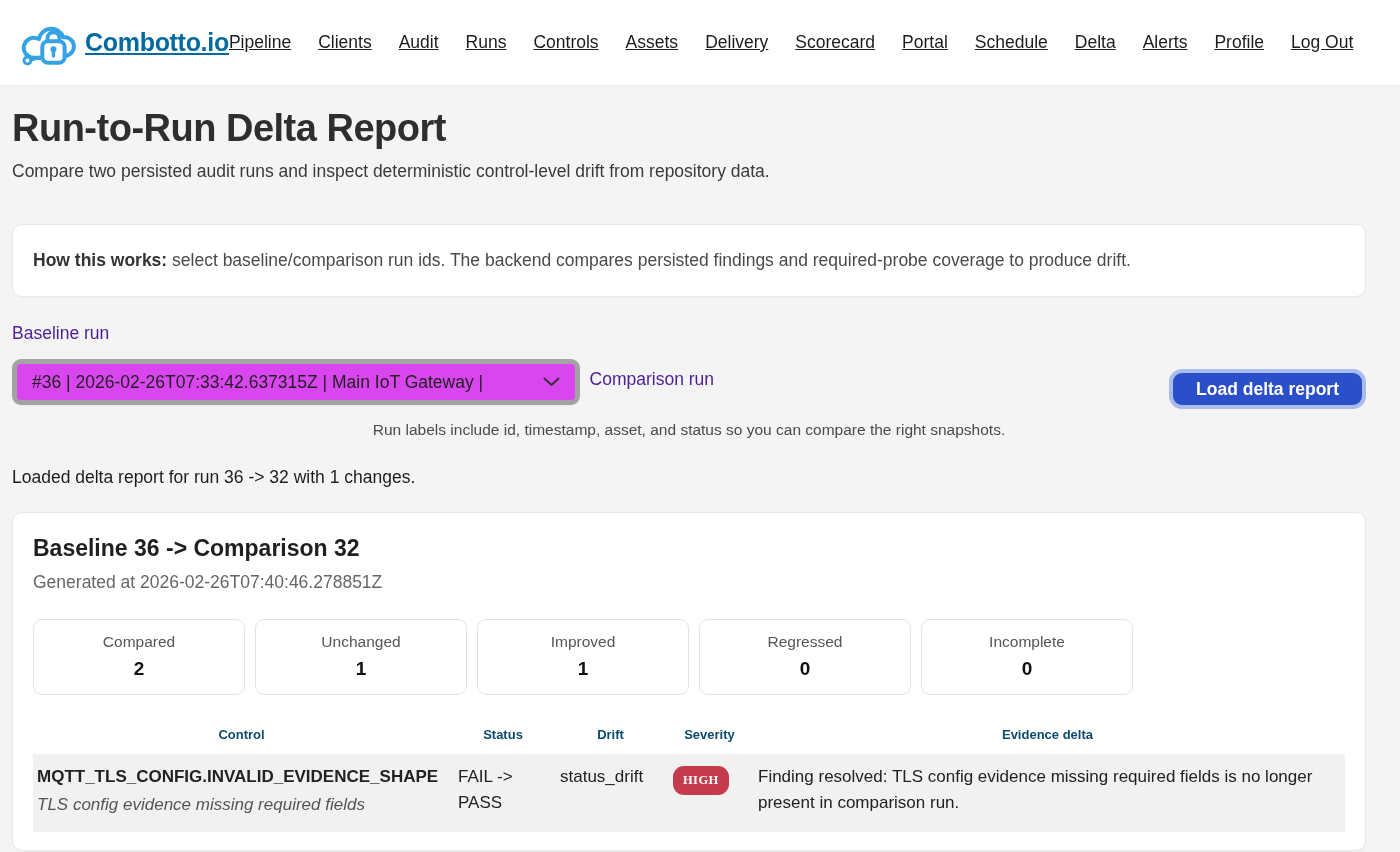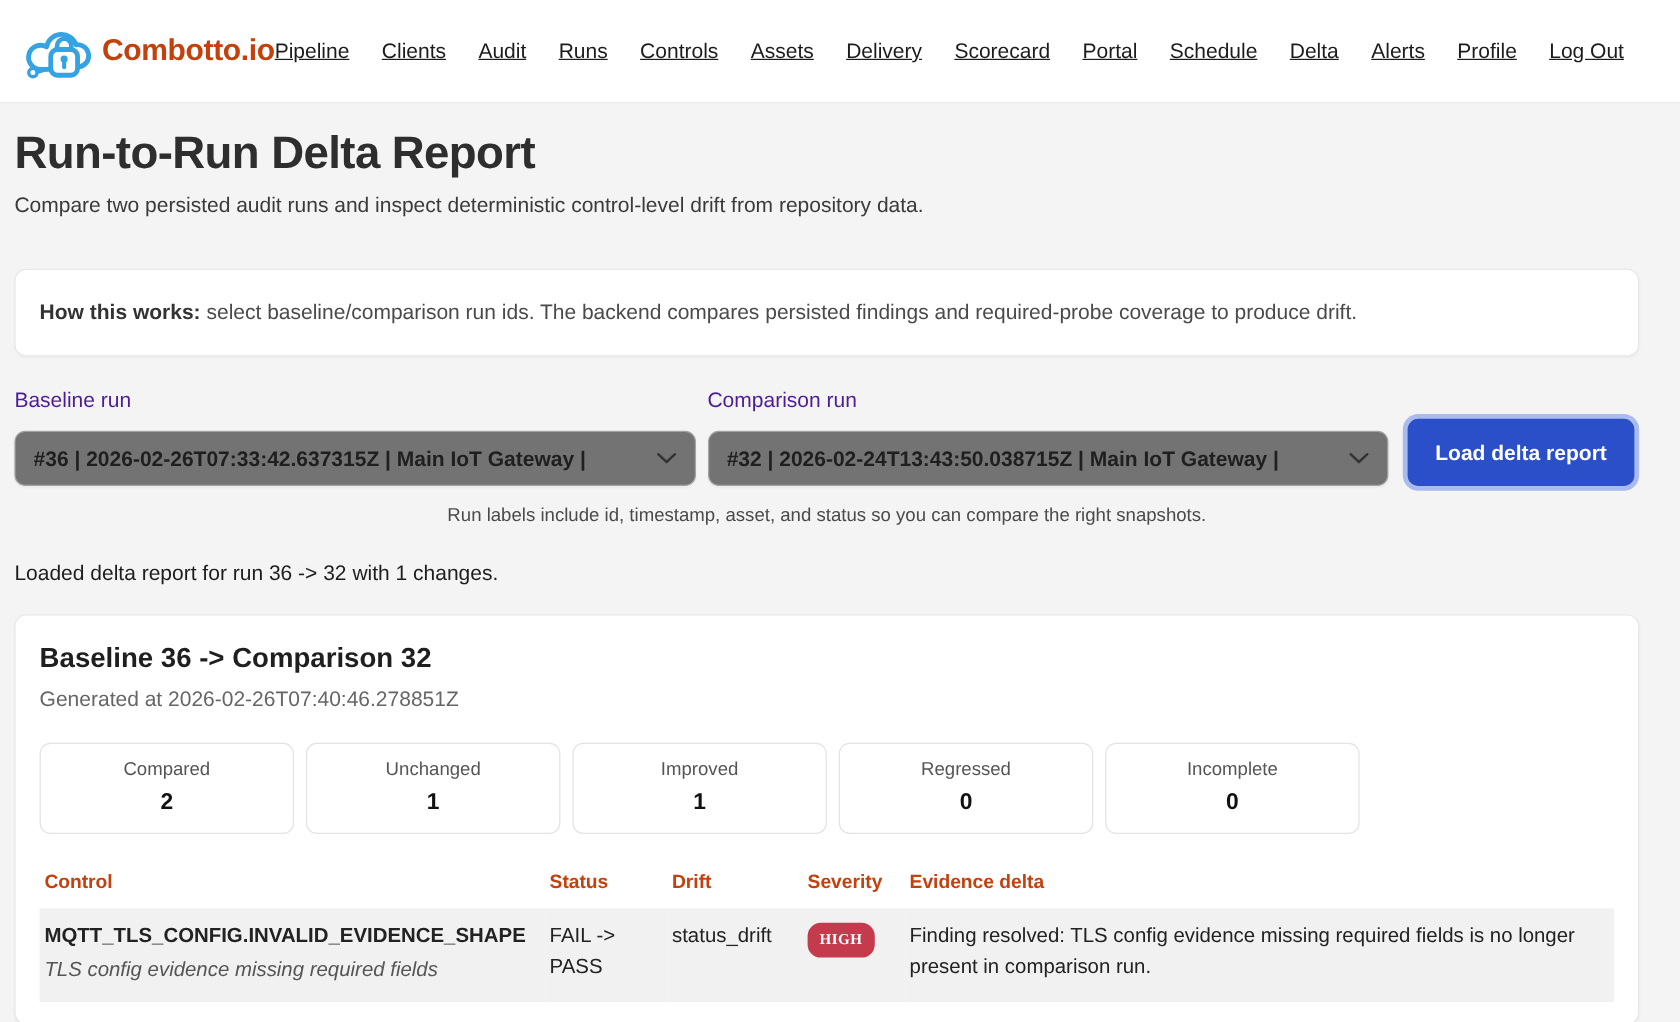--- a/index.html
+++ b/index.html
@@ -16,21 +16,21 @@
   .nav {
     display: flex; align-items: center;
     background: #ffffff;
     height: 86px;
     padding: 0 82px 0 20px;
     border-bottom: 1px solid #ececee;
   }
   .brand { display: flex; align-items: center; gap: 9px; }
   .brand-logo { width: 56px; height: 60px; flex: none; }
   .brand-name {
-    font-size: 25px; font-weight: 700; color: #c2410c; letter-spacing: -0.3px;
+    font-size: 25px; font-weight: 700; color: #0369a1; letter-spacing: -0.3px; text-decoration: underline;
   }
   .nav-links {
     margin-left: auto; display: flex; gap: 27px;
     font-size: 17.5px; color: #1c1c1c; white-space: nowrap;
   }
   .nav-link { cursor: pointer; text-decoration: underline; }
 
   
   .container { margin: 0 34px 0 12px; }
 
@@ -49,34 +49,33 @@
     padding: 25px 20px;
     font-size: 17.5px; color: #4a4a4a;
   }
   .info-card b { color: #333; }
 
   
   .form-row { display: flex; margin-top: 26px; gap: 10px; align-items: flex-end; }
   .field { flex: 1; min-width: 0; }
   .field-label { font-size: 17.5px; color: #4c1d95; margin-bottom: 15px; }
   .select {
-    height: 46px; background: #737373;
-    border: 1px solid #a3a3a3; border-radius: 9px;
+    height: 46px; background: #d946ef;
+    border: 5px solid #a3a3a3; border-radius: 9px;
     box-shadow: 0 1px 2px rgba(0,0,0,0.04);
     display: flex; align-items: center; gap: 10px;
     padding: 0 15px; font-size: 17.5px; color: #1f1f1f;
     cursor: pointer;
-    font-weight: bold;
   }
   .select-value { flex: 1; white-space: nowrap; overflow: hidden; }
   .chevron { flex: none; display: flex; align-items: center; }
 
   .load-btn {
     flex: none;
-    height: 56px; margin: 0 4px 0 6px;
+    height: 32px; margin: 0 4px 0 6px;
     background: #2b4ec9; color: #fff;
     border: none; border-radius: 9px;
     box-shadow: 0 0 0 4px #aabced;
     padding: 0 23px;
     font-family: "Liberation Sans", sans-serif;
     font-size: 17.5px; font-weight: 700;
     cursor: pointer;
   }
 
   .help-text { margin-top: 16px; text-align: center; font-size: 15.5px; color: #4a4a4a; }
@@ -98,21 +97,21 @@
   .stat-box {
     width: 212px; flex: none;
     background: #fff; border: 1px solid #e3e3e6; border-radius: 9px;
     text-align: center; padding: 13px 0 14px;
   }
   .stat-label { font-size: 15.5px; color: #555; }
   .stat-value { margin-top: 7px; font-size: 19px; font-weight: 700; color: #111; }
 
   table.delta-table { width: 100%; border-collapse: collapse; margin-top: 24px; table-layout: fixed; }
   .delta-table th {
-    text-align: left; font-size: 16px; color: #c2410c;
+    text-align: center; font-size: 13px; color: #0c4a6e;
     padding: 8px 8px 12px 4px; font-weight: 700;
   }
   .delta-table td {
     vertical-align: top; font-size: 17px; color: #222;
     padding: 10px 8px 13px 4px; line-height: 1.55;
   }
   .delta-table tbody tr { background: #f1f1f2; }
   .control-id { font-weight: 700; word-wrap: break-word; }
   .control-desc { color: #555; margin-top: 2px; font-style: italic; }
   .severity-badge {
@@ -179,28 +178,20 @@
         <span class="select-value">#36 | 2026-02-26T07:33:42.637315Z | Main IoT Gateway |</span>
         <span class="chevron">
           <svg width="17" height="10" viewBox="0 0 17 10">
               <path d="M1.5 1.5 L8.5 8 L15.5 1.5" fill="none" stroke="#333" stroke-width="2" stroke-linecap="round" stroke-linejoin="round"></path>
             </svg>
         </span>
       </div>
     </div>
     <div class="field">
       <div class="field-label">Comparison run</div>
-      <div class="select">
-        <span class="select-value">#32 | 2026-02-24T13:43:50.038715Z | Main IoT Gateway |</span>
-        <span class="chevron">
-          <svg width="17" height="10" viewBox="0 0 17 10">
-              <path d="M1.5 1.5 L8.5 8 L15.5 1.5" fill="none" stroke="#333" stroke-width="2" stroke-linecap="round" stroke-linejoin="round"></path>
-            </svg>
-        </span>
-      </div>
     </div>
     <button class="load-btn">Load delta report</button>
   </div>
 
   <div class="help-text">Run labels include id, timestamp, asset, and status so you can compare the right snapshots.</div>
 
   <div class="status-line">Loaded delta report for run 36 -&gt; 32 with 1 changes.</div>
 
   <div class="report-card">
     <div class="report-title">Baseline 36 -&gt; Comparison 32</div>

